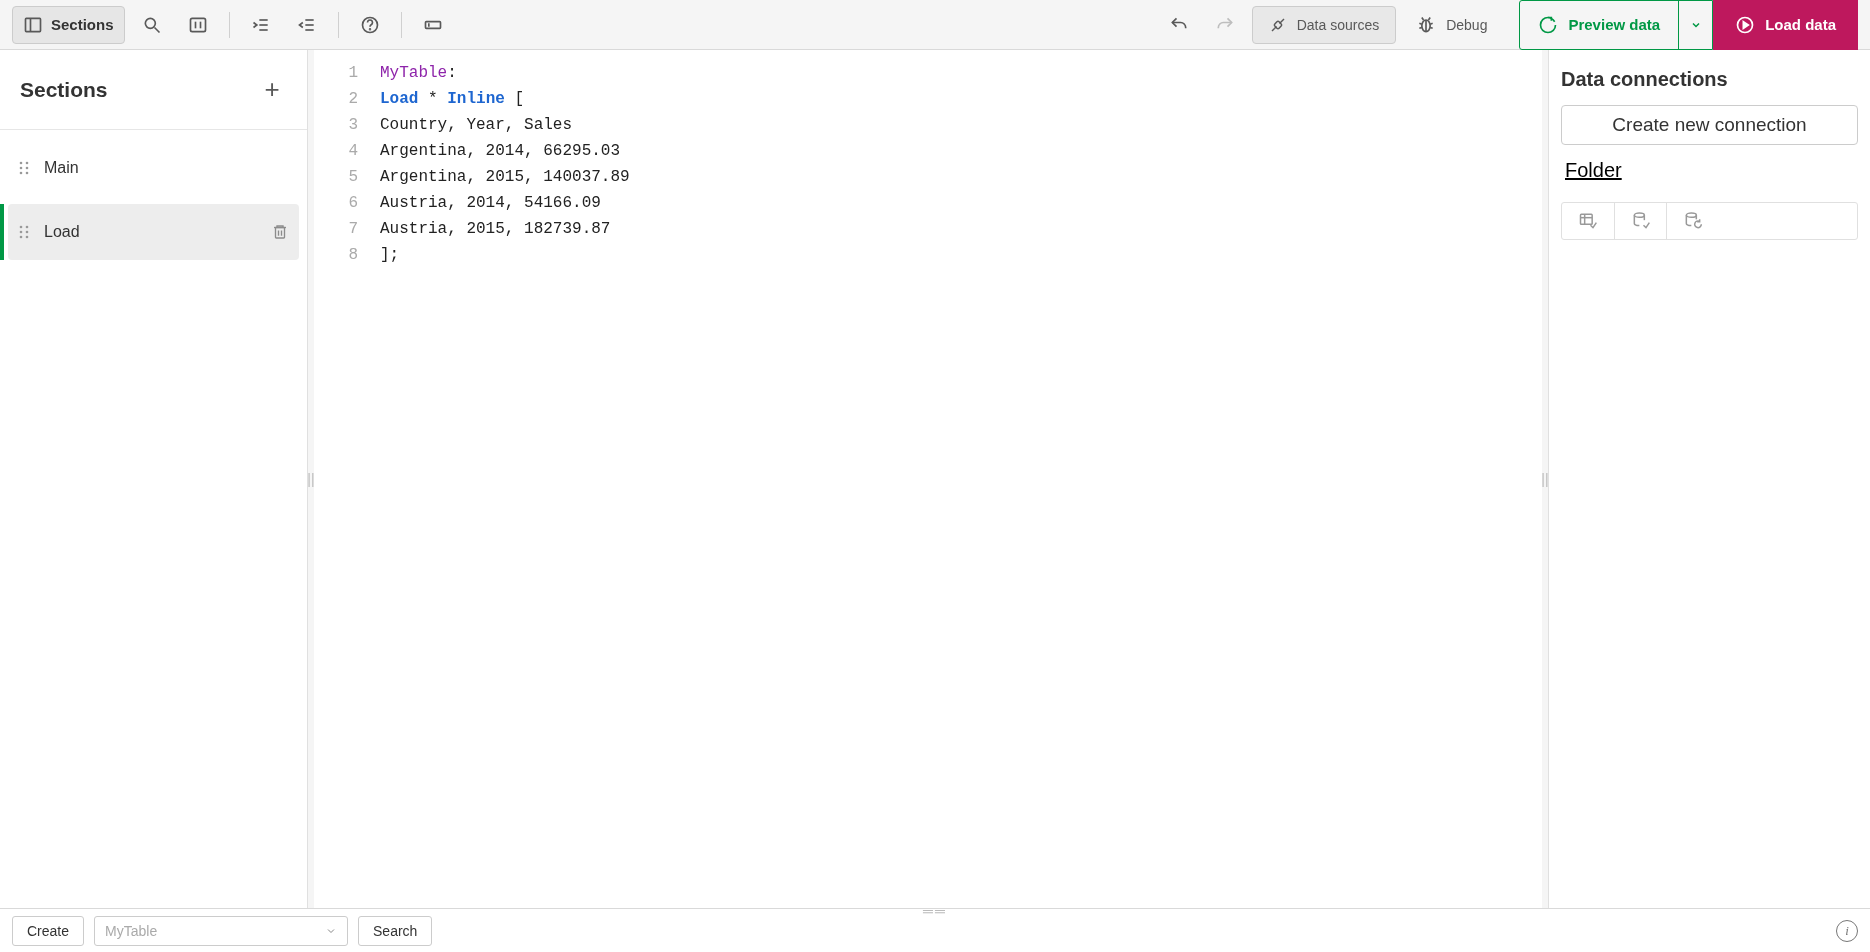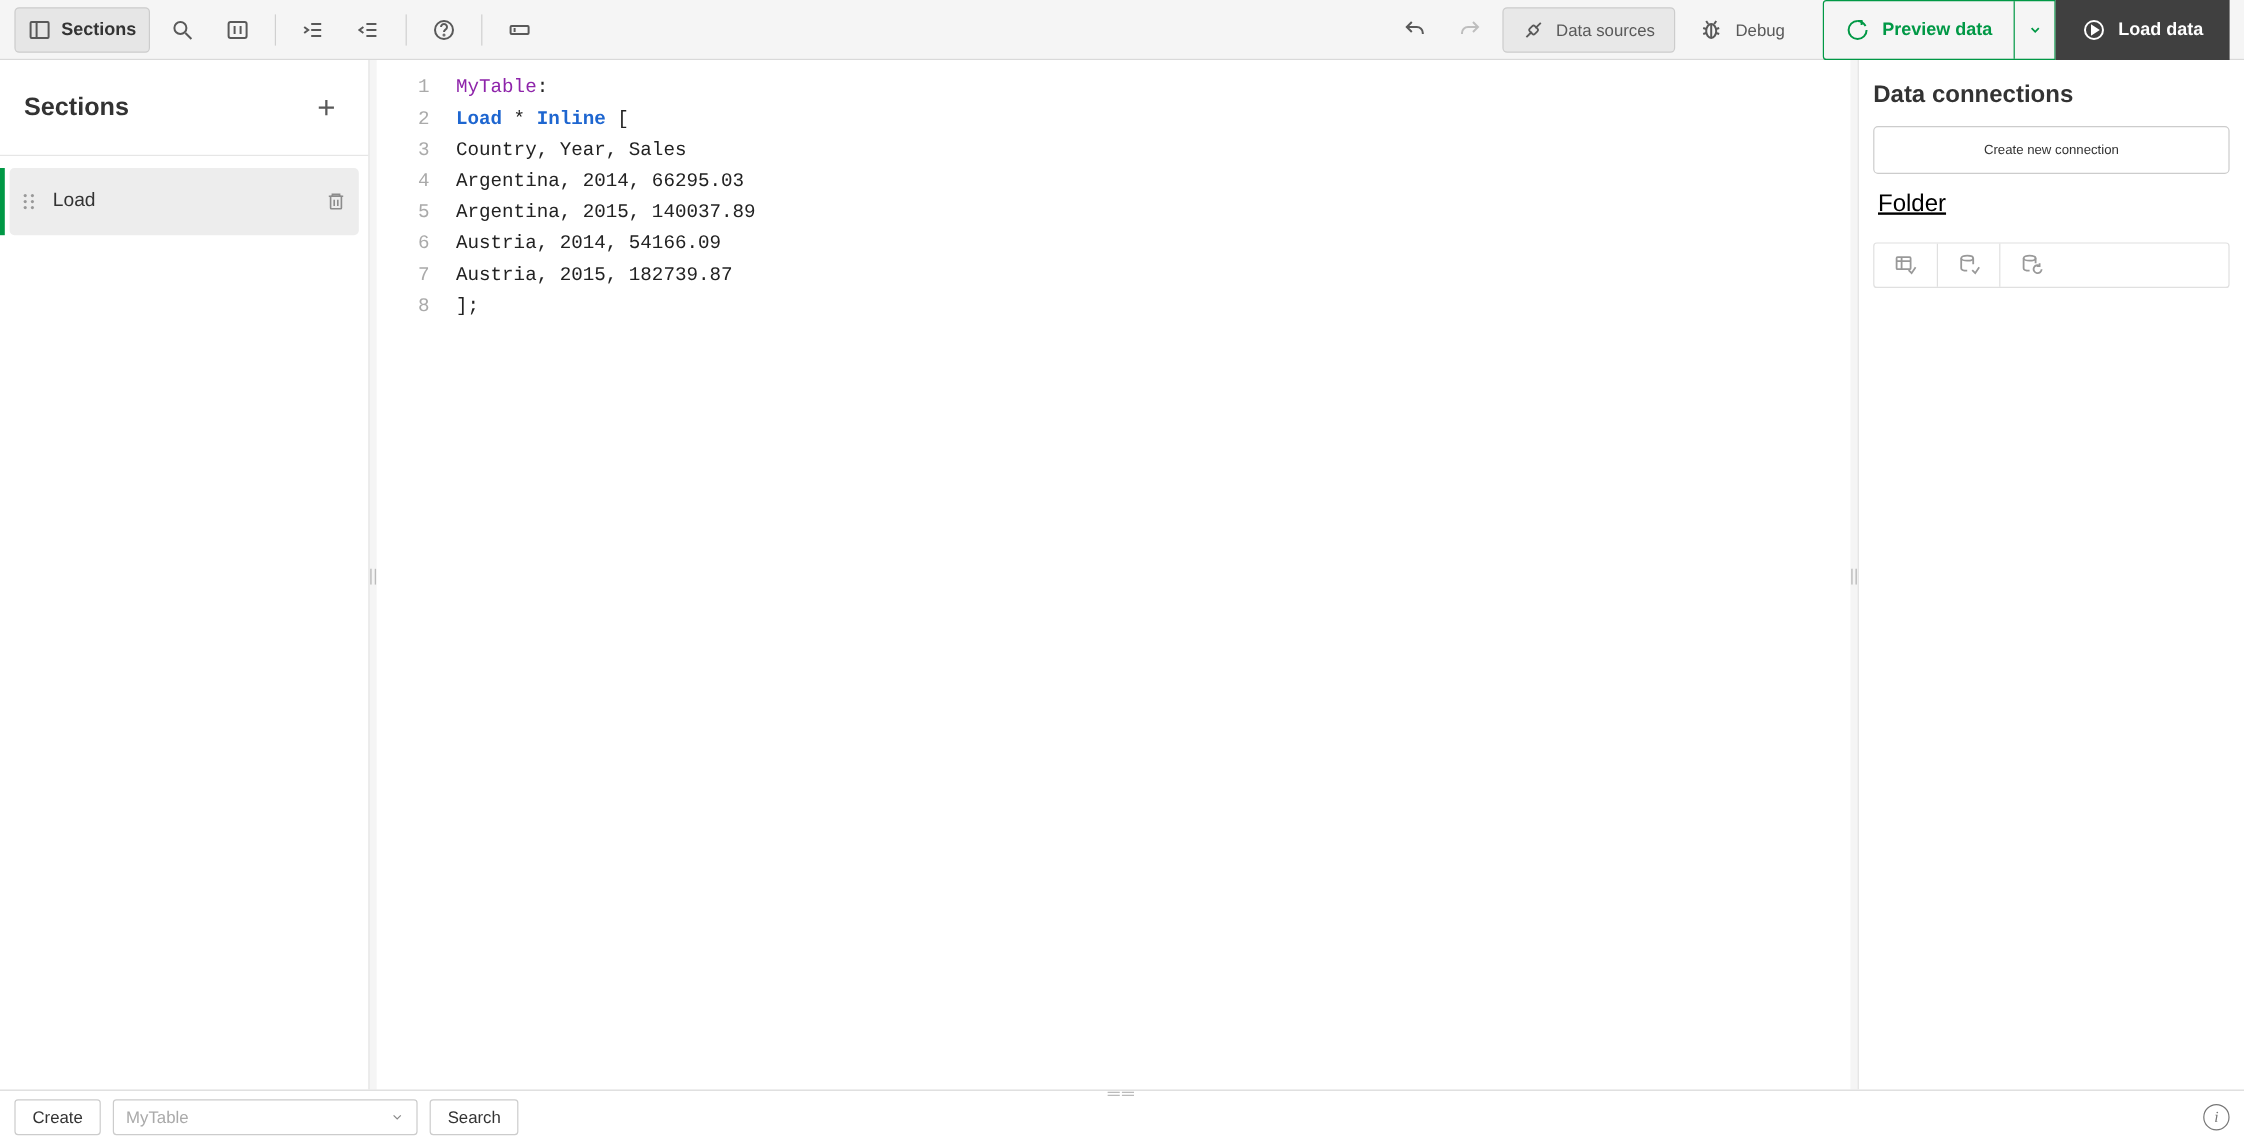--- a/index.html
+++ b/index.html
@@ -61,21 +61,21 @@
   .preview-btn {
     display: flex; align-items: center; padding: 0 18px;
     color: #009845; font-weight: 600; font-size: 15px;
     cursor: pointer; gap: 10px;
   }
   .preview-drop {
     width: 34px; display: flex; align-items: center; justify-content: center;
     border-left: 1px solid #009845; color: #009845; cursor: pointer;
   }
   .load-btn {
-    background: #404040; color: #fff; height: 50px;
+    background: #be185d; color: #fff; height: 50px;
     display: flex; align-items: center; padding: 0 22px;
     font-weight: 600; font-size: 15px; gap: 10px;
     cursor: pointer;
   }
   .tb-right { display: flex; align-items: flex-start; height: 50px; }
 
   
   .main {
     display: flex;
     height: calc(100% - 50px - 44px);
@@ -140,21 +140,21 @@
 
   
   .rpanel {
     width: 322px; background: #fff; border-left: 1px solid #e0e0e0;
     padding: 18px 12px; display: flex; flex-direction: column; gap: 14px;
   }
   .rpanel-title { font-size: 20px; font-weight: 600; color: #333; }
   .create-conn {
     height: 40px; border: 1px solid #ccc; border-radius: 4px;
     display: flex; align-items: center; justify-content: center;
-    font-size: 11px; cursor: pointer; color: #333; background: #fff; text-align: center;
+    font-size: 19px; cursor: pointer; color: #333; background: #fff; text-align: center;
   }
   .search-row {
     display: flex; align-items: center; gap: 10px;
     border-bottom: 1px solid #e0e0e0; padding: 6px 2px 10px 2px;
   }
   .search-row input {
     border: none; outline: none; font-size: 16px; flex: 1;
     color: #333; font-style: italic;
   }
   .search-row input::placeholder { color: #aaa; font-style: italic; }
@@ -324,20 +324,33 @@
 </div>
 
 <div class="main">
 
   <div class="sidebar">
     <div class="sidebar-header">
       <div class="sidebar-title">Sections</div>
       <div class="add-btn">+</div>
     </div>
     <div class="section-list">
+      <div class="section-item">
+        <span class="grip">
+          <svg width="12" height="16" viewBox="0 0 12 16" fill="#999">
+              <circle cx="3" cy="3" r="1.3"></circle>
+              <circle cx="9" cy="3" r="1.3"></circle>
+              <circle cx="3" cy="8" r="1.3"></circle>
+              <circle cx="9" cy="8" r="1.3"></circle>
+              <circle cx="3" cy="13" r="1.3"></circle>
+              <circle cx="9" cy="13" r="1.3"></circle>
+            </svg>
+        </span>
+        <span>Main</span>
+      </div>
       <div class="section-item selected">
         <span class="grip">
           <svg width="12" height="16" viewBox="0 0 12 16" fill="#999">
               <circle cx="3" cy="3" r="1.3"></circle>
               <circle cx="9" cy="3" r="1.3"></circle>
               <circle cx="3" cy="8" r="1.3"></circle>
               <circle cx="9" cy="8" r="1.3"></circle>
               <circle cx="3" cy="13" r="1.3"></circle>
               <circle cx="9" cy="13" r="1.3"></circle>
             </svg>

